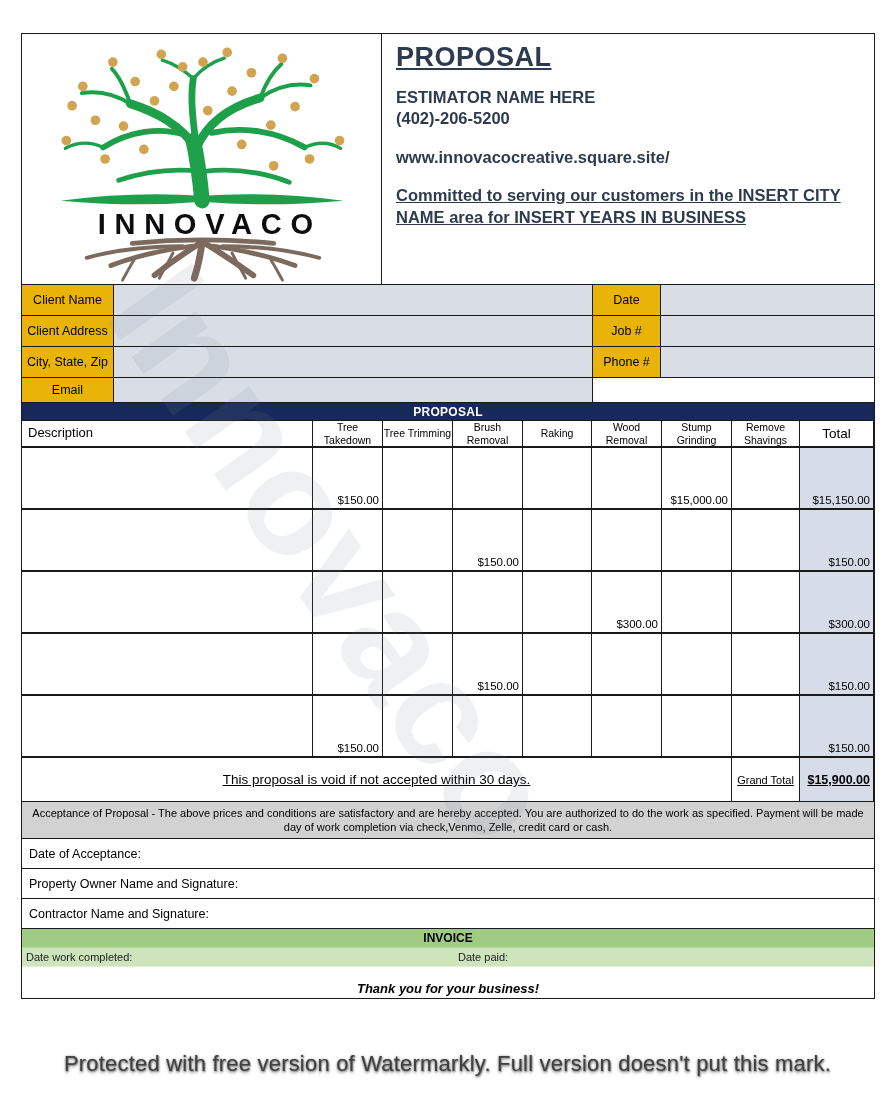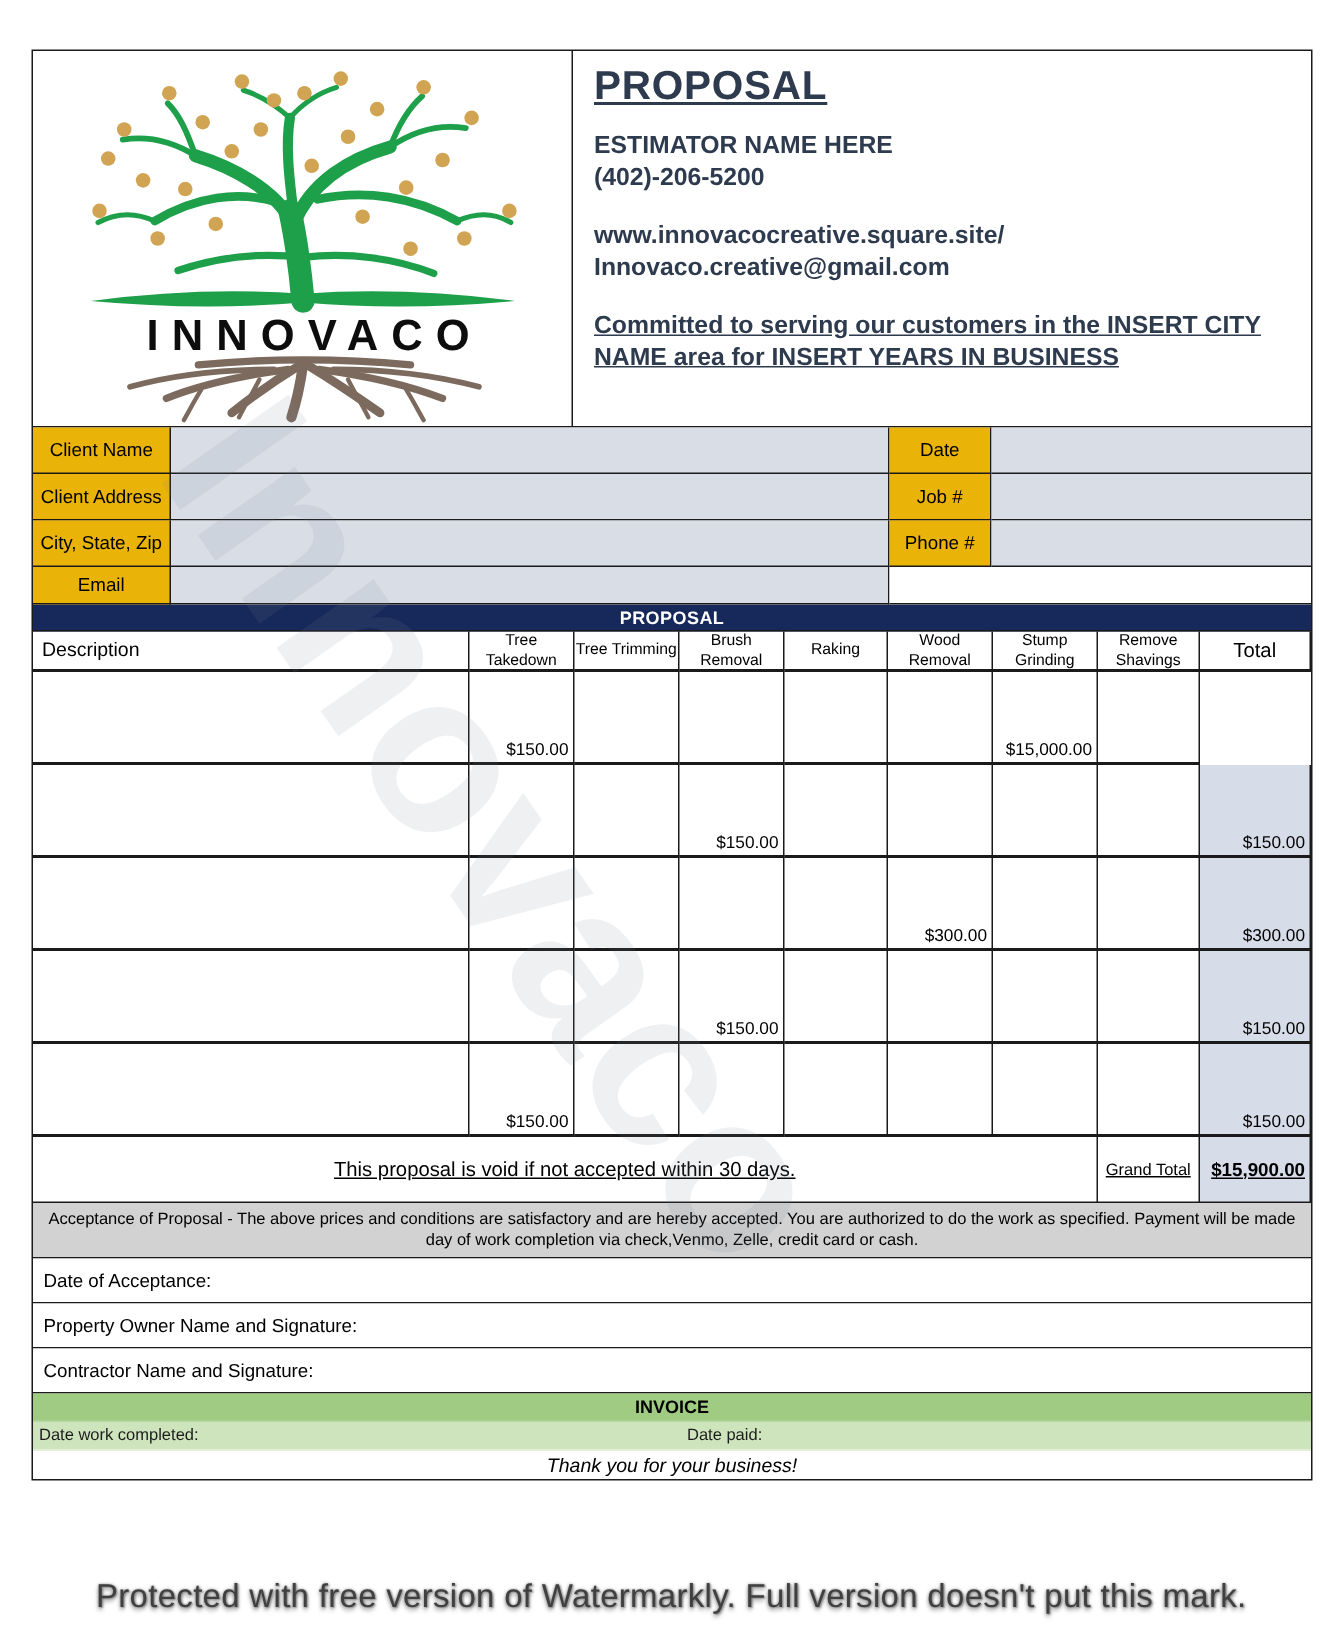--- a/index.html
+++ b/index.html
@@ -47,21 +47,21 @@
   .gt-value { background:#d6dce8; justify-content:flex-end; padding-right:3px; font-weight:bold; font-size:12.5px; }
 
   
   .accept-band { background:#d2d2d2; border-bottom:1px solid #1a1a1a; height:37px; display:flex; align-items:center; justify-content:center; text-align:center; font-size:11px; line-height:1.3; padding:2px 10px; }
   .field-row { height:30px; border-bottom:1px solid #1a1a1a; display:flex; align-items:center; padding-left:7px; font-size:12.5px; background:#fff; }
 
   
   .invoice-band { height:19px; background:#9fcb82; display:flex; align-items:center; justify-content:center; font-weight:bold; font-size:12px; border-bottom:1px solid #b9d9a4; }
   .invoice-dates { display:grid; grid-template-columns:432px 420px; height:19px; background:#cde4bc; border-bottom:1px solid #e2efd7; }
   .inv-cell { display:flex; align-items:center; padding-left:4px; font-size:11px; color:#1c1c1c; }
-  .thankyou { height:19px; display:flex; align-items:center; justify-content:center; font-size:13px; font-weight:normal; font-style:italic; }
+  .thankyou { height:19px; display:flex; align-items:center; justify-content:center; font-size:13px; font-weight:bold; font-style:italic;margin-top:12px; }
 
   
   .ghost-wm { position:absolute; left:215px; top:235px; font-size:150px; font-weight:bold; color:rgba(125,135,150,0.12); transform:rotate(55deg); transform-origin:top left; white-space:nowrap; pointer-events:none; z-index:5; }
   .bottom-wm { position:absolute; left:0; top:1051px; width:100%; text-align:center; font-size:22px; font-weight:normal; color:#404040; text-shadow:0 2px 3px rgba(105,105,105,0.65), 0 0 2px rgba(140,140,140,0.9), 1px 1px 1px rgba(120,120,120,0.5); letter-spacing:.2px; }
 </style>
 </head>
 <body>
 
 <div class="page">
   <div class="document">
@@ -139,21 +139,20 @@
         </svg>
       </div>
       <div class="info-cell">
         <div class="doc-title">PROPOSAL</div>
         <div class="info-block">
           <div>ESTIMATOR NAME HERE</div>
           <div>(402)-206-5200</div>
         </div>
         <div class="info-block">
           <div>www.innovacocreative.square.site/</div>
-          <div>Innovaco.creative@gmail.com</div>
         </div>
         <div class="info-block tagline">Committed to serving our customers in the INSERT CITY NAME area for INSERT YEARS IN BUSINESS</div>
       </div>
     </div>
 
     <div class="client-grid">
       <div class="cg-cell cg-label h31">Client Name</div>
       <div class="cg-cell cg-value h31"></div>
       <div class="cg-cell cg-label h31">Date</div>
       <div class="cg-cell cg-value h31 no-r"></div>
@@ -189,20 +188,21 @@
 
     <div class="pt-grid">
       <div class="pt-cell pt-data desc"></div>
       <div class="pt-cell pt-data">$150.00</div>
       <div class="pt-cell pt-data"></div>
       <div class="pt-cell pt-data"></div>
       <div class="pt-cell pt-data"></div>
       <div class="pt-cell pt-data"></div>
       <div class="pt-cell pt-data">$15,000.00</div>
       <div class="pt-cell pt-data"></div>
+      <div class="pt-cell pt-data total no-r">$15,150.00</div>
     </div>
     <div class="pt-grid">
       <div class="pt-cell pt-data desc"></div>
       <div class="pt-cell pt-data"></div>
       <div class="pt-cell pt-data"></div>
       <div class="pt-cell pt-data">$150.00</div>
       <div class="pt-cell pt-data"></div>
       <div class="pt-cell pt-data"></div>
       <div class="pt-cell pt-data"></div>
       <div class="pt-cell pt-data"></div>

